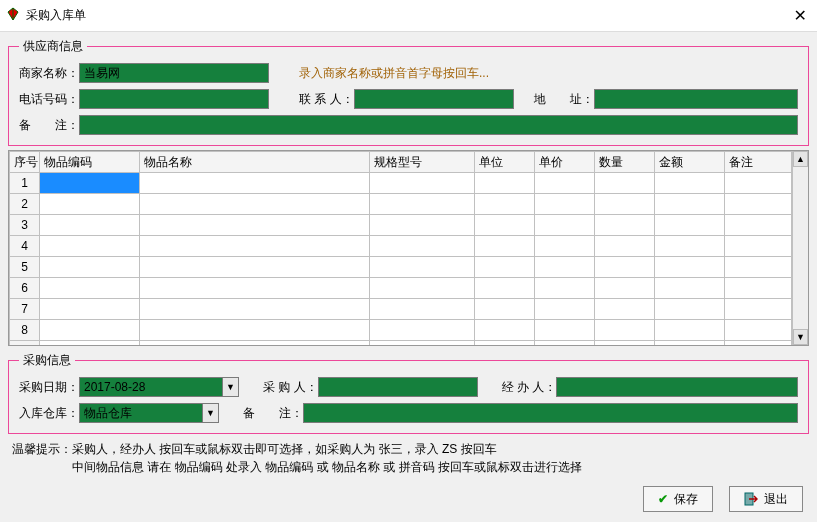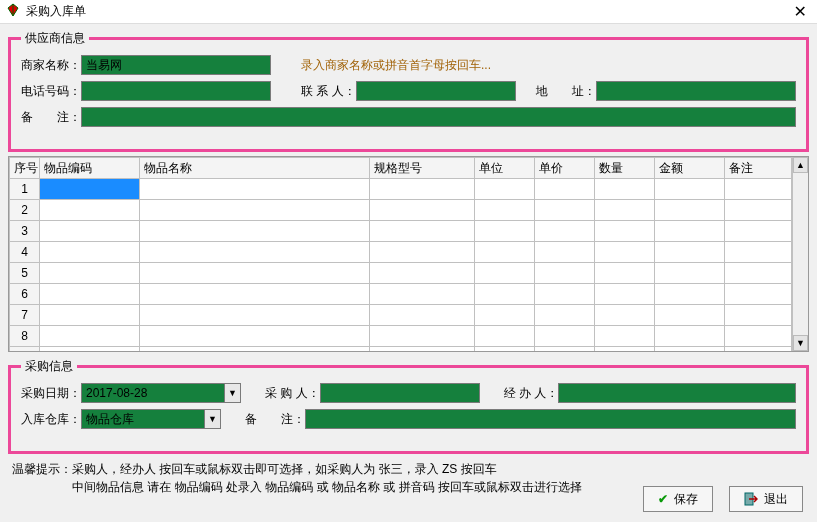--- a/index.html
+++ b/index.html
@@ -9,33 +9,33 @@
     font-size: 12px;
     background: #f0f0f0;
     color: #000;
     width: 817px;
     height: 522px;
     overflow: hidden;
   }
   .titlebar {
     display: flex;
     align-items: center;
-    height: 24px;
+    height: 32px;
     padding: 0 6px;
     background: #fff;
     border-bottom: 1px solid #ddd;
   }
   .titlebar .icon { margin-right: 6px; }
   .titlebar .title { flex: 0 0 auto; }
   .titlebar .spacer { flex: 1; }
   .titlebar .close { font-size: 16px; cursor: pointer; padding: 0 4px; }
   fieldset.groupbox {
-    border: 3px solid #ec4899;
+    border: 1px solid #ec4899;
     margin: 6px 8px 4px 8px;
-    padding: 8px 10px 22px 10px;
+    padding: 8px 10px 10px 10px;
     background: #f0f0f0;
   }
   fieldset.groupbox legend { padding: 0 4px; font-size: 12px; }
   .row { display: flex; align-items: center; margin-bottom: 6px; }
   .row:last-child { margin-bottom: 0; }
   .lbl { white-space: nowrap; }
   input[type=text], .combo {
     height: 20px;
     border: 1px solid #7a7a7a;
     background: #15803d;

